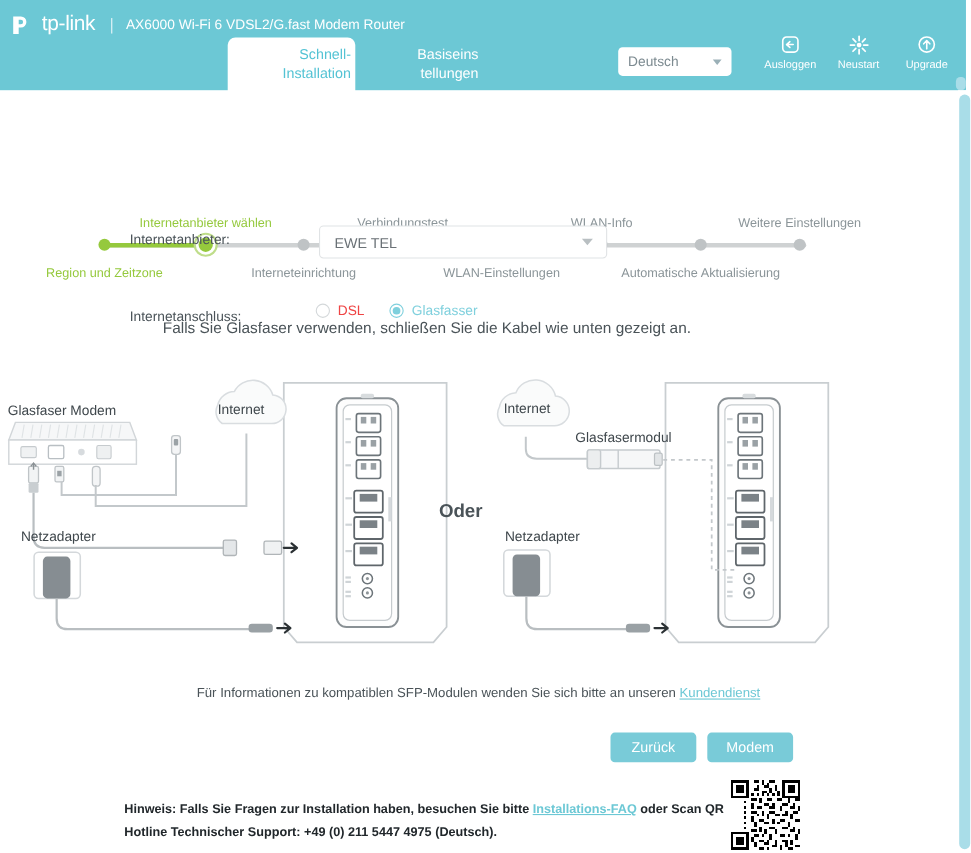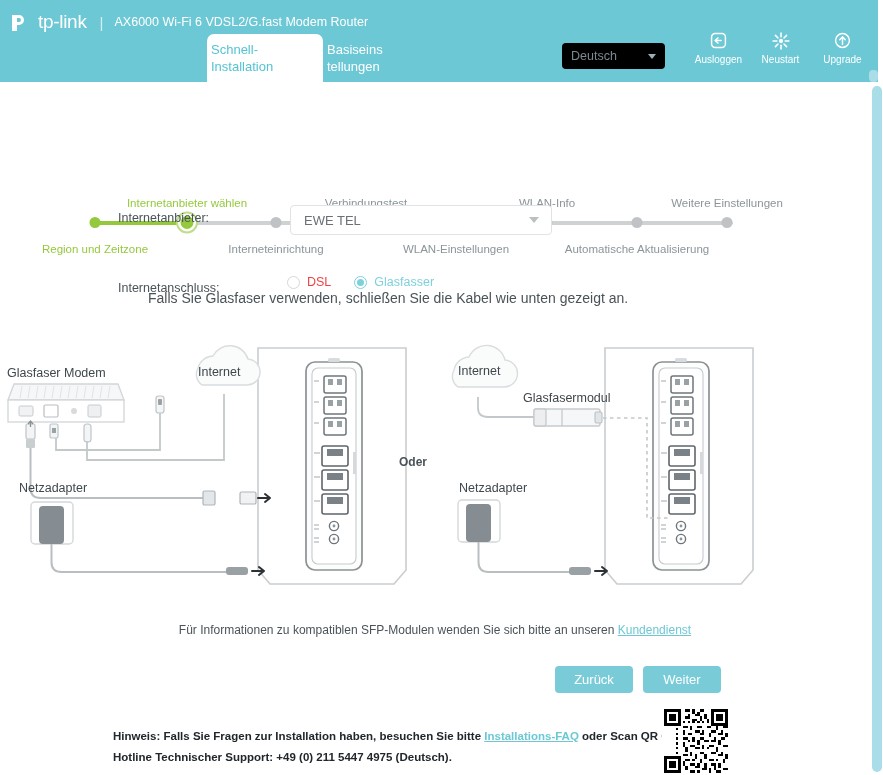--- a/index.html
+++ b/index.html
@@ -40,32 +40,32 @@
   .model-name {
     color: #ffffff; font-size: 12.5px; font-weight: 400; white-space: nowrap;
   }
 
   .nav {
     position: absolute; left: 207px; top: 34px;
     display: flex; align-items: flex-start;
   }
   .tab {
     width: 116px; padding: 7px 4px 10px;
-    text-align: left; font-size: 13px; line-height: 17px;
+    text-align: right; font-size: 13px; line-height: 17px;
     color: #ffffff; cursor: pointer; user-select: none;
     border-radius: 7px 7px 0 0;
   }
   .tab.active {
     background: #ffffff; color: #54c3d4;
   }
 
   .lang-select {
     position: absolute; left: 562px; top: 43px;
     width: 103px; height: 26px;
-    background: #000000; border-radius: 4px;
+    background: #ffffff; border-radius: 4px;
     display: flex; align-items: center; justify-content: space-between;
     padding: 0 9px; cursor: pointer;
   }
   .lang-select span { font-size: 12.5px; color: #7c8a90; }
   .caret {
     width: 0; height: 0;
     border-left: 4px solid transparent;
     border-right: 4px solid transparent;
     border-top: 5px solid #9bb0b7;
   }
@@ -172,21 +172,21 @@
     position: absolute; left: 148px; top: 85px;
     font-size: 14px; color: #4a5358;
   }
 
   
   .diagram {
     position: absolute; left: 0; top: 340px; width: 870px; height: 275px;
   }
   .oder-lbl {
     position: absolute; left: 399px; top: 455px;
-    font-size: 12px; color: #4a5358; font-weight: 600;
+    font-size: 17px; color: #4a5358; font-weight: 600;
   }
 
   
   .sfp-note {
     position: absolute; left: 0; top: 623px; width: 870px;
     text-align: center; font-size: 12px; color: #4a5358;
   }
   .sfp-note a { color: #6cc8d5; text-decoration: underline; cursor: pointer; }
 
   .btn-row {
@@ -502,21 +502,21 @@
   </div>
 
   <div class="oder-lbl">Oder</div>
 
   <div class="sfp-note">
     <span>Für Informationen zu kompatiblen SFP-Modulen wenden Sie sich bitte an unseren </span><a>Kundendienst</a>
   </div>
 
   <div class="btn-row">
     <button class="btn">Zurück</button>
-    <button class="btn">Weiter</button>
+    <button class="btn">Modem</button>
   </div>
 
   <div class="footer-note">
     <div>
       <span>Hinweis: Falls Sie Fragen zur Installation haben, besuchen Sie bitte </span><a>Installations-FAQ</a><span> oder Scan QR Code.</span>
     </div>
     <div>Hotline Technischer Support: +49 (0) 211 5447 4975 (Deutsch).</div>
   </div>
 
   <div class="qr">

